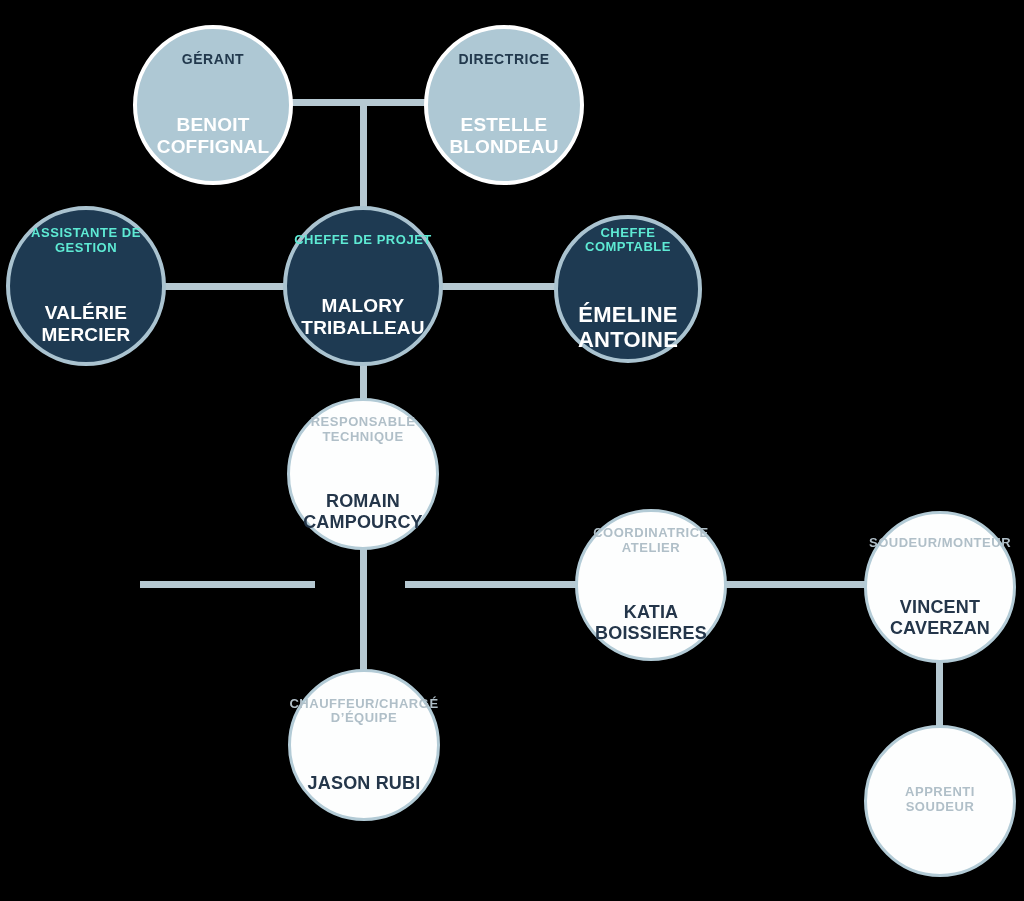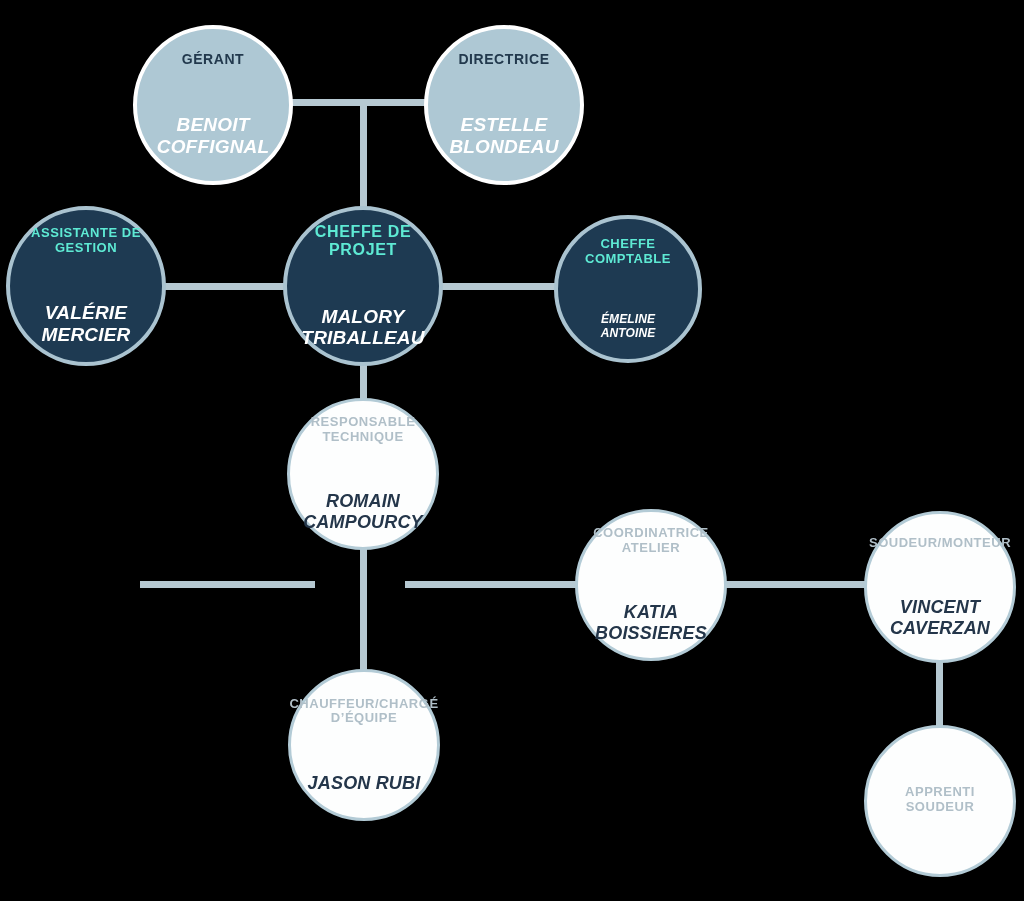--- a/index.html
+++ b/index.html
@@ -49,21 +49,20 @@
     margin-bottom: 3px;
     white-space: pre-line;
   }
   .node .person {
     font-weight: 700;
     letter-spacing: 0.01em;
     line-height: 1.15;
     text-transform: uppercase;
     font-size: 17px;
     white-space: pre-line;
-    font-style: italic;
   }
 
   
   .node.fill-light {
     background: #aec8d4;
     border: 4px solid #ffffff;
   }
   .node.fill-light .role  { color: #22394d; }
   .node.fill-light .person{ color: #ffffff; }
 
@@ -107,28 +106,28 @@
       <div class="person" style="font-size: 19px;">ESTELLE
 BLONDEAU</div>
     </div>
     <div class="node fill-dark" style="left: 6px; top: 206px; width: 160px; height: 160px;">
       <div class="role" style="font-size: 13px;">ASSISTANTE DE
 GESTION</div>
       <div class="person" style="font-size: 19px;">VALÉRIE
 MERCIER</div>
     </div>
     <div class="node fill-dark" style="left: 283px; top: 206px; width: 160px; height: 160px;">
-      <div class="role" style="font-size: 16px;">CHEFFE DE PROJET</div>
+      <div class="role" style="font-size: 13px;">CHEFFE DE PROJET</div>
       <div class="person" style="font-size: 19px;">MALORY
 TRIBALLEAU</div>
     </div>
     <div class="node fill-dark" style="left: 554px; top: 215px; width: 148px; height: 148px;">
       <div class="role" style="font-size: 13px;">CHEFFE
 COMPTABLE</div>
-      <div class="person" style="font-size: 12px;">ÉMELINE
+      <div class="person" style="font-size: 22px;">ÉMELINE
 ANTOINE</div>
     </div>
     <div class="node fill-white" style="left: 287px; top: 398px; width: 152px; height: 152px;">
       <div class="role" style="font-size: 13px;">RESPONSABLE
 TECHNIQUE</div>
       <div class="person" style="font-size: 18px;">ROMAIN
 CAMPOURCY</div>
     </div>
     <div class="node fill-white" style="left: 575px; top: 509px; width: 152px; height: 152px;">
       <div class="role" style="font-size: 13px;">COORDINATRICE

